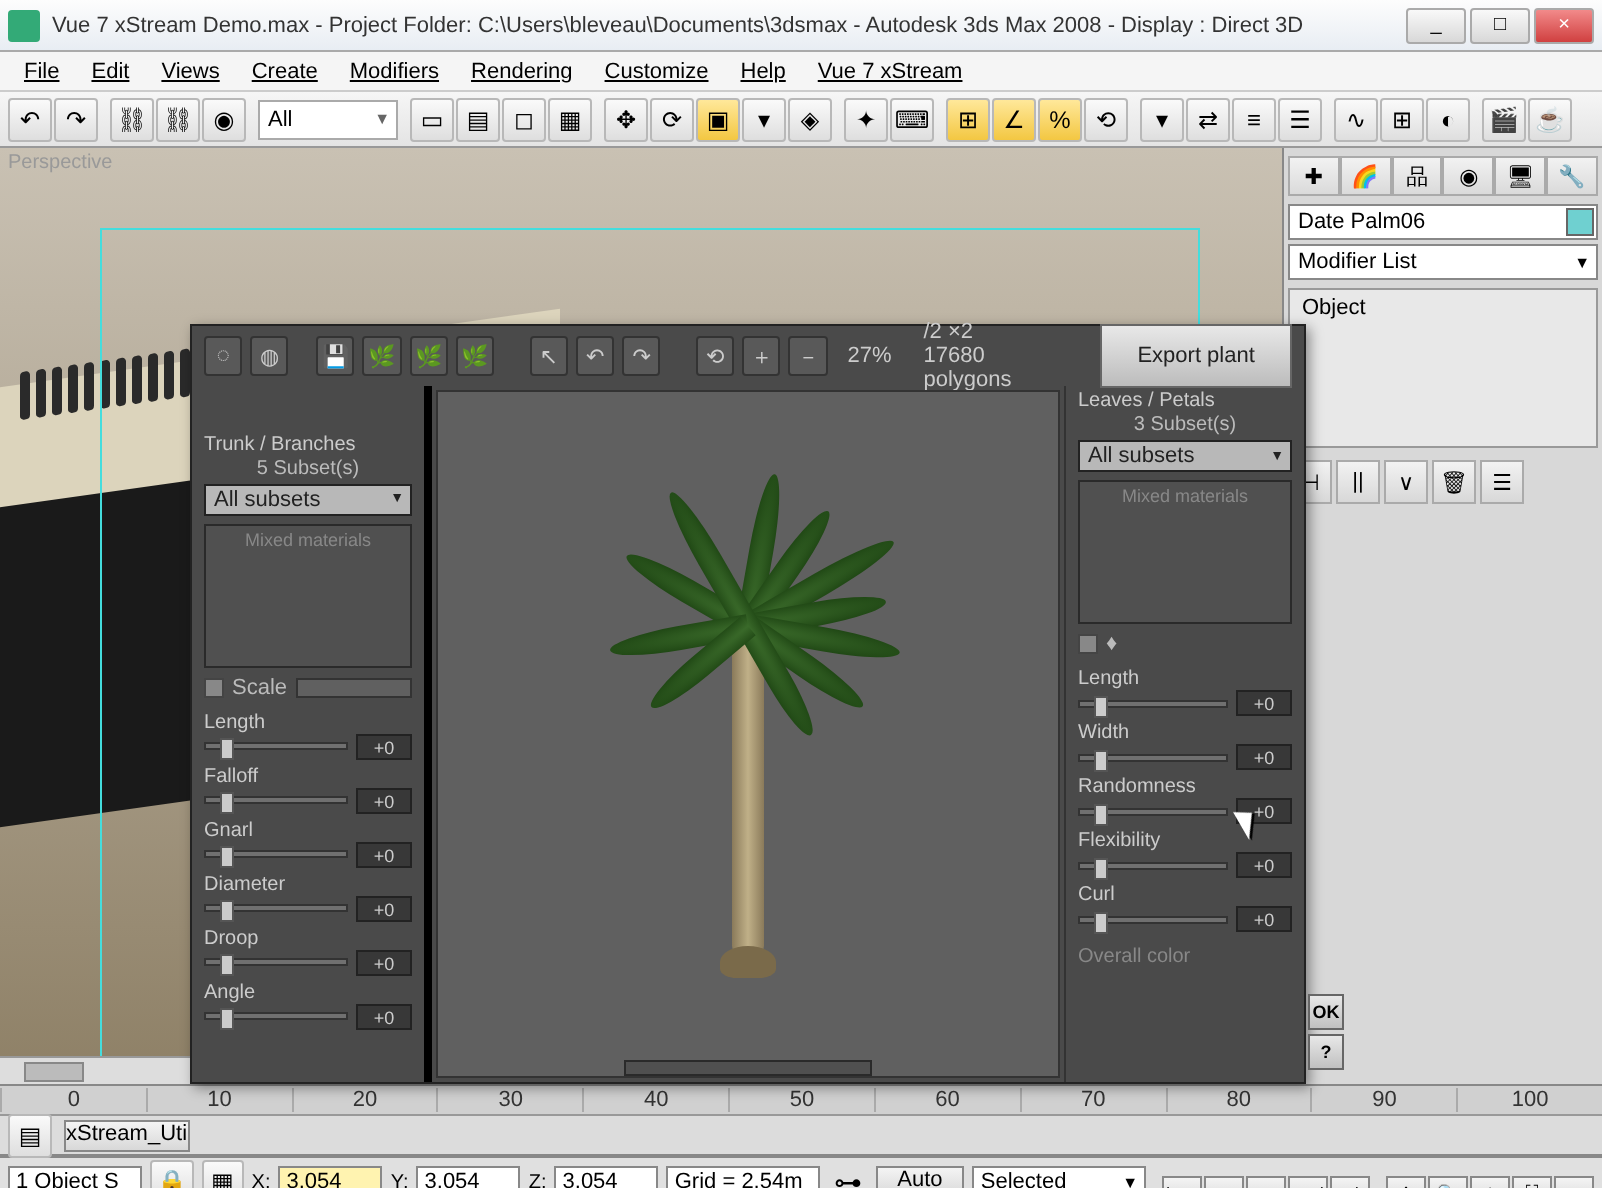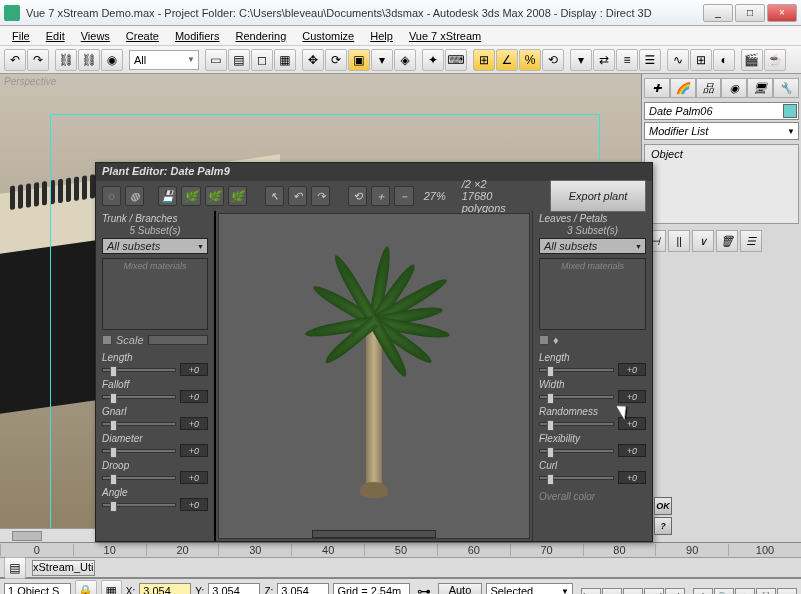--- a/index.html
+++ b/index.html
@@ -15,21 +15,21 @@
 .menubar { height: 20px; background: #f5f5f5; display: flex; align-items: center; padding: 0 4px; border-bottom: 1px solid #ccc; }
 .menuitem { padding: 2px 8px; cursor: default; text-decoration: underline; }
 
 .toolbar { height: 28px; background: linear-gradient(#f6f6f6,#e4e4e4); border-bottom: 1px solid #999; display: flex; align-items: center; padding: 0 4px; gap: 1px; }
 .tbtn { width: 22px; height: 22px; background: linear-gradient(#fafafa,#dedede); border: 1px solid #b8b8b8; border-radius: 2px; display: flex; align-items: center; justify-content: center; font-size: 12px; }
 .tbtn.y { background: linear-gradient(#ffe89a,#f3c742); }
 .tbtn.sep { width: 4px; border: none; background: none; }
 .tcombo { height: 20px; border: 1px solid #aaa; background: #fff; padding: 0 16px 0 4px; display: flex; align-items: center; position: relative; }
 .tcombo::after { content: "▼"; position: absolute; right: 3px; font-size: 8px; color: #666; }
 
-.main { position: relative; height: 468px; display: flex; background: #737373; font-style: italic; }
+.main { position: relative; height: 468px; display: flex; background: #737373; }
 .viewport { flex: 1; background: linear-gradient(#c9c1b3,#8e8066); position: relative; overflow: hidden; }
 .viewport .persp { position: absolute; top: 2px; left: 4px; color: #999; font-size: 10px; }
 .viewport .box3d { position: absolute; left: 0; top: 100px; width: 400px; height: 260px; }
 .viewport .box3d .face1 { position: absolute; left: 0; top: 60px; width: 280px; height: 160px; background: #1a1a1a; transform: skewY(-8deg); }
 .viewport .box3d .face2 { position: absolute; left: 0; top: 0; width: 280px; height: 80px; background: #dcd4bc; transform: skewY(-8deg); }
 .viewport .box3d .balustrade { position: absolute; left: 10px; top: 5px; display: flex; gap: 3px; transform: skewY(-8deg); }
 .viewport .box3d .balustrade span { width: 5px; height: 24px; background: #2a2a2a; border-radius: 2px; }
 .selbox { position: absolute; left: 50px; top: 40px; width: 550px; height: 420px; border: 1px solid #4dd; pointer-events: none; }
 .hscroll { position: absolute; bottom: 0; left: 0; right: 140px; height: 14px; background: #ddd; border-top: 1px solid #999; display: flex; align-items: center; }
 .hscroll .thumb { width: 30px; height: 10px; background: #bbb; border: 1px solid #888; margin-left: 12px; }
@@ -49,21 +49,21 @@
 .dialog { position: absolute; left: 95px; top: 88px; width: 558px; height: 380px; background: #4a4a4a; border: 1px solid #222; box-shadow: 2px 2px 6px rgba(0,0,0,0.4); display: flex; flex-direction: column; }
 .dlg-title { height: 18px; background: #3a3a3a; color: #ddd; padding: 2px 6px; font-weight: bold; font-size: 11px; }
 .dlg-tools { height: 30px; display: flex; align-items: center; padding: 0 6px; gap: 4px; color: #ccc; }
 .dtbtn { width: 20px; height: 20px; background: #595959; border: 1px solid #333; border-radius: 2px; display: flex; align-items: center; justify-content: center; font-size: 11px; }
 .dtbtn.g { color:#7c5; }
 .dlg-tools .spacer { flex: 1; }
 .dlg-tools .val { margin: 0 6px; font-size: 10px; color: #ccc; }
 .exportbtn { width: 100px; height: 32px; background: linear-gradient(#e8e8e8,#bcbcbc); border: 1px solid #666; color: #222; display: flex; align-items: center; justify-content: center; }
 .dlg-body { flex: 1; display: flex; }
 .dlg-col { width: 120px; padding: 2px 6px; color: #ccc; display: flex; flex-direction: column; }
-.dlg-col.l { border-right: 2px solid #000000; }
+.dlg-col.l { border-right: 4px solid #000000; justify-content: center; }
 .dlg-col.r { border-left: 1px solid #333; }
 .dlg-preview { flex: 1; background: #606060; border: 1px solid #333; margin: 2px; position: relative; display: flex; align-items: center; justify-content: center; }
 .palm { position: relative; width: 140px; height: 260px; }
 .palm .trunk { position: absolute; left: 62px; top: 80px; width: 16px; height: 160px; background: linear-gradient(90deg,#8a7a5a,#c0b088,#8a7a5a); border-radius: 4px; }
 .palm .trunk::after { content:""; position:absolute; bottom:-12px; left:-6px; width:28px; height:16px; background:#7a6a4a; border-radius:50% 50% 30% 30%; }
 .palm .frond { position: absolute; left: 70px; top: 70px; width: 70px; height: 12px; background: radial-gradient(ellipse at left,#3a6a2a,#1a4010); border-radius: 0 80% 80% 0; transform-origin: 0 50%; }
 .dlg-bslider { position:absolute; bottom:0; left:30%; width:40%; height:8px; background:#505050; border:1px solid #2a2a2a; }
 .col-head { font-size: 10px; color: #ccc; margin-bottom: 1px; }
 .col-sub { font-size: 10px; color: #bbb; text-align: center; }
 .col-combo { height: 16px; background: #b8b8b8; border: 1px solid #222; color: #222; padding: 0 4px; display: flex; align-items: center; position: relative; margin: 2px 0; }
@@ -216,21 +216,20 @@
     <div class="rp-row">
       <div class="rp-icon">⊣</div>
       <div class="rp-icon">||</div>
       <div class="rp-icon">∨</div>
       <div class="rp-icon">🗑</div>
       <div class="rp-icon">☰</div>
     </div>
   </div>
 
   <div class="dialog">
-    <div class="dlg-title">Plant Editor:   Date Palm9</div>
     <div class="dlg-tools">
       <div class="dtbtn">◌</div>
       <div class="dtbtn">◍</div>
       <div style="width:6px"></div>
       <div class="dtbtn g">💾</div>
       <div class="dtbtn g">🌿</div>
       <div class="dtbtn g">🌿</div>
       <div class="dtbtn g">🌿</div>
       <div style="width:10px"></div>
       <div class="dtbtn">↖</div>

